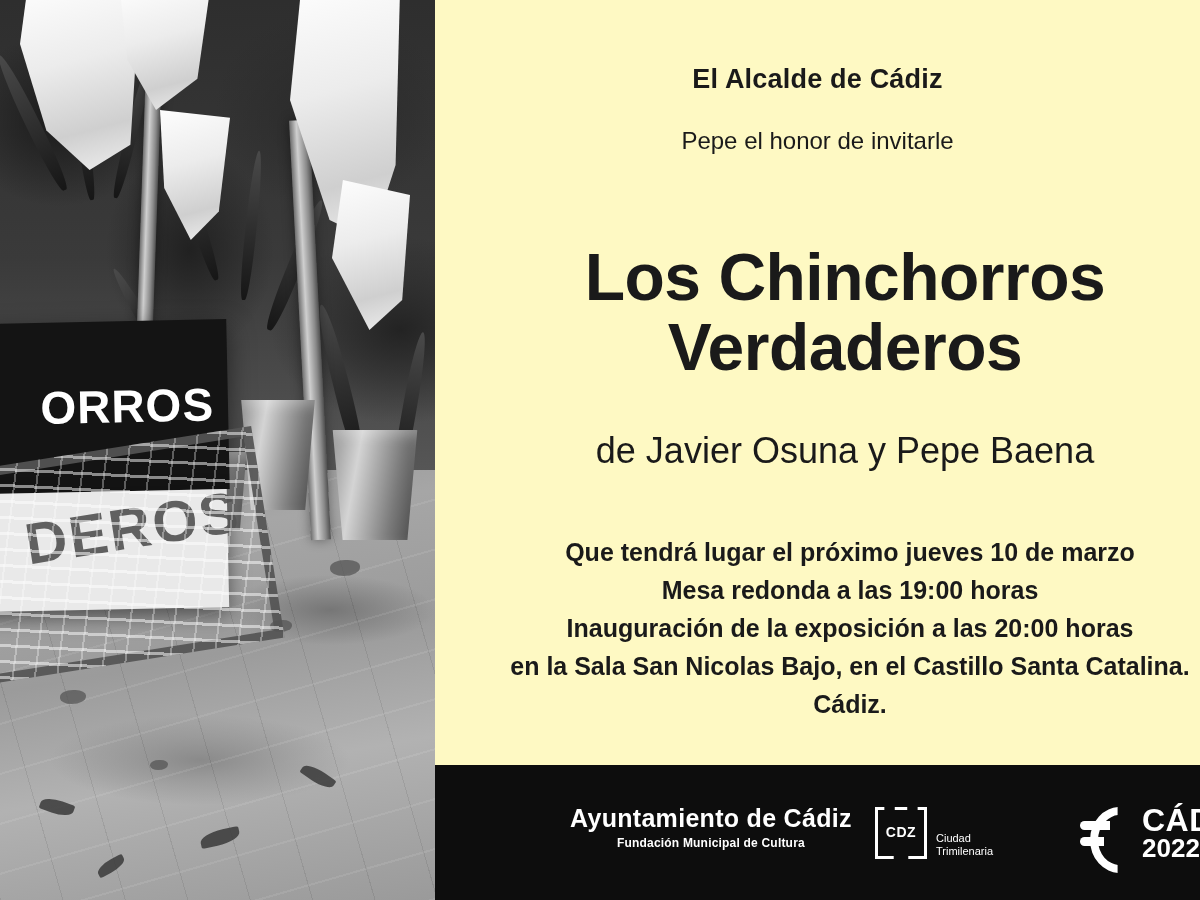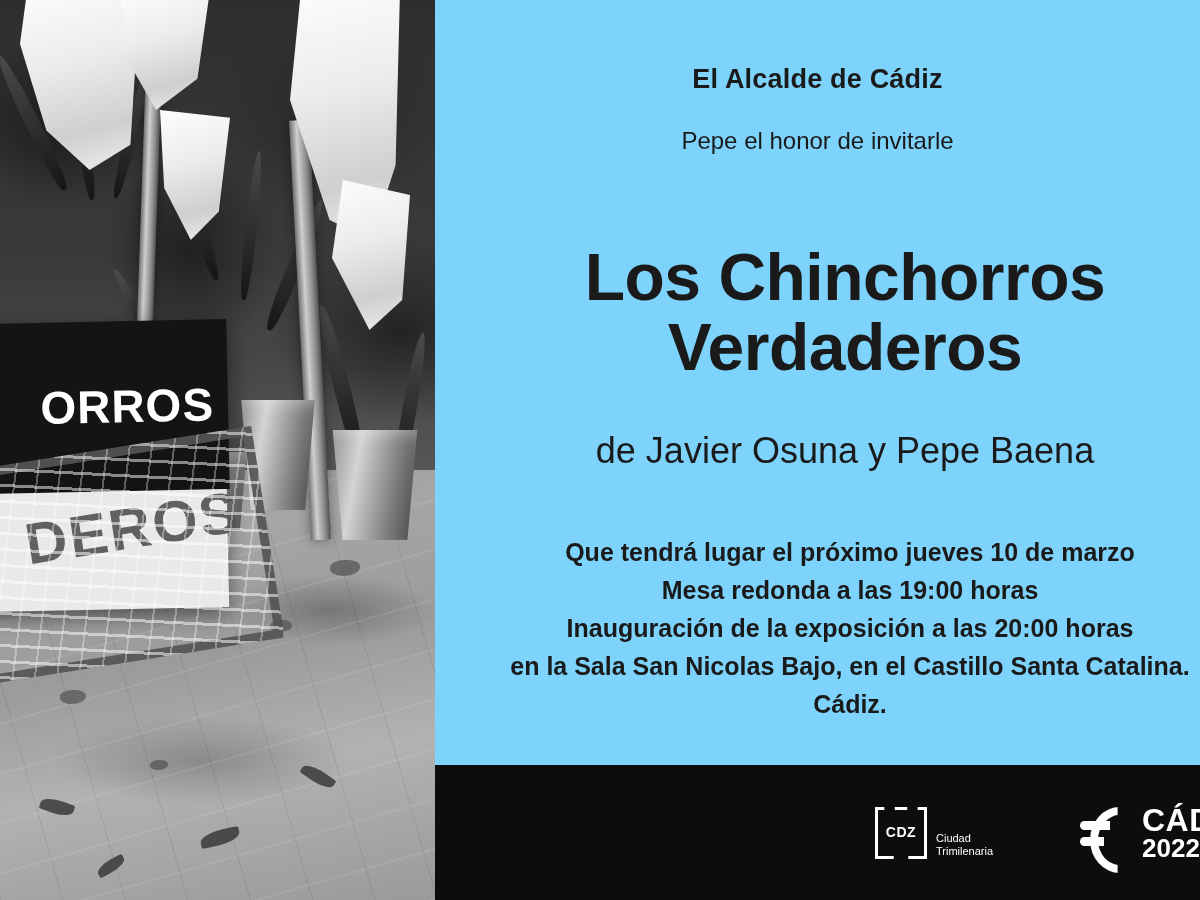--- a/index.html
+++ b/index.html
@@ -202,21 +202,21 @@
     pointer-events: none;
   }
 
   
   .text-panel {
     position: absolute;
     left: 435px;
     top: 0;
     width: 765px;
     height: 786px;
-    background: #7dd3fc;
+    background: #fef9c3;
     color: #1a1a1a;
     text-align: center;
   }
 
   .kicker {
     position: absolute;
     top: 64px;
     left: 0; right: 0;
     font-size: 27px;
     font-weight: 700;
@@ -448,20 +448,24 @@
       <span class="line">Que tendrá lugar el próximo jueves 10 de marzo</span>
       <span class="line">Mesa redonda a las 19:00 horas</span>
       <span class="line">Inauguración de la exposición a las 20:00 horas</span>
       <span class="line">en la Sala San Nicolas Bajo, en el Castillo Santa Catalina.</span>
       <span class="line">Cádiz.</span>
     </div>
   </div>
 
   <div class="footer-bar">
 
+    <div class="logo-ayto">
+      <div class="l1">Ayuntamiento de Cádiz</div>
+      <div class="l2">Fundación Municipal de Cultura</div>
+    </div>
 
     <div class="logo-cdz">
       <div class="cdz-mark">
         <div class="castle"></div>
         <div class="cdz-label">CDZ</div>
       </div>
       <div class="cdz-text">
         <div>Ciudad</div>
         <div>Trimilenaria</div>
       </div>

